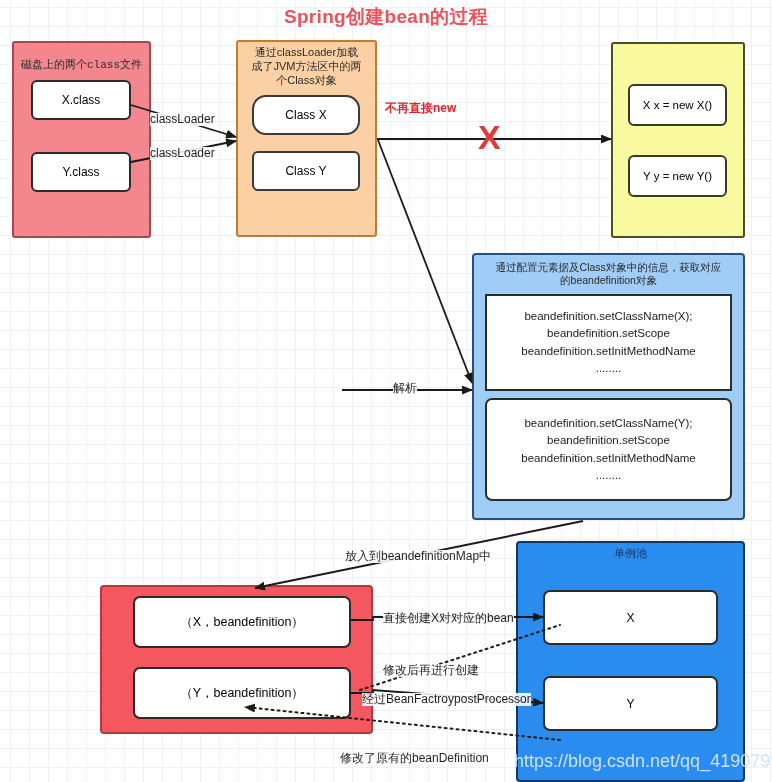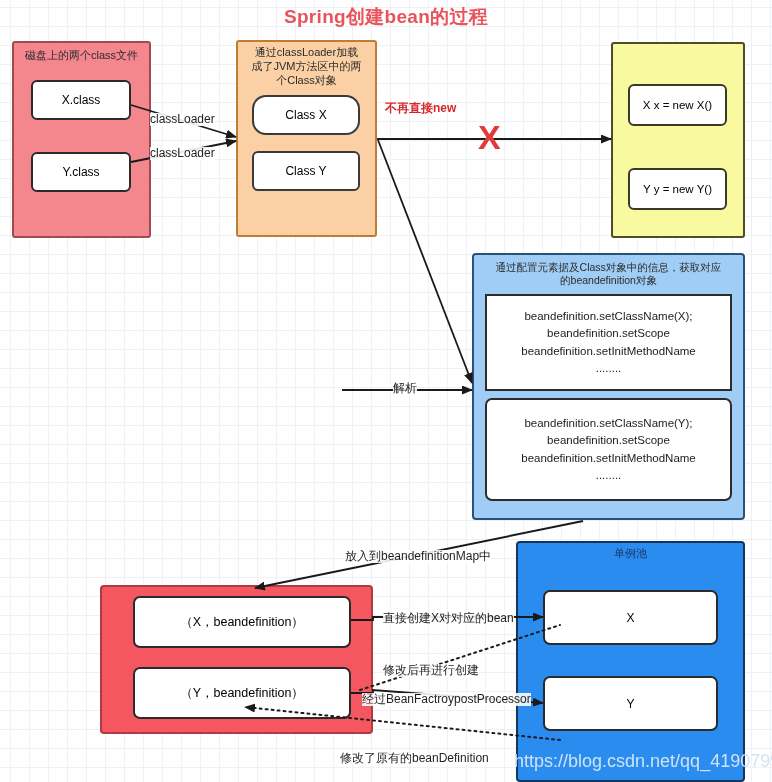--- a/index.html
+++ b/index.html
@@ -132,21 +132,21 @@
 
   <div class="wm" style="left:70px; top:175px;">zb</div>
   <div class="wm" style="left:115px; top:610px;">zb</div>
   <div class="wm" style="left:240px; top:690px;">zb</div>
   <div class="wm" style="left:645px; top:650px;">xinzb</div>
   <div class="wm" style="left:565px; top:470px;">q</div>
 
   <div id="page-title">Spring创建bean的过程</div>
 
   <div class="box" style="left:12px; top:41px; width:139px; height:197px; background:#f4868e; border:2px solid #a04a50; border-radius:3px;">
-    <div class="grp-title" style="top:6px;">磁盘上的两个class文件</div>
+    <div class="grp-title" style="top:16px;font-family:Liberation Mono, monospace;">磁盘上的两个class文件</div>
   </div>
   <div class="inner" style="left:31px; top:80px; width:100px; height:40px; border:2px solid #2b2b2b; border-radius:6px;">
     <span style="font-size:12px;">X.class</span>
   </div>
   <div class="inner" style="left:31px; top:152px; width:100px; height:40px; border:2px solid #2b2b2b; border-radius:6px;">
     <span style="font-size:12px;">Y.class</span>
   </div>
 
   <div class="box" style="left:236px; top:40px; width:141px; height:197px; background:#fad0a4; border:2px solid #c07c33; border-radius:3px;">
     <div class="grp-title" style="top:4px;">
@@ -160,21 +160,21 @@
   </div>
   <div class="inner" style="left:252px; top:151px; width:108px; height:40px; border:2px solid #3a3a3a; border-radius:6px;">
     <span style="font-size:12px;">Class Y</span>
   </div>
 
   <div class="box" style="left:611px; top:42px; width:134px; height:196px; background:#f9f9a0; border:2px solid #4d4d28; border-radius:3px;">
   </div>
   <div class="inner" style="left:628px; top:84px; width:99px; height:42px; border:2px solid #3a3a2a; border-radius:6px;">
     <span style="font-size:11.5px;">X x = new X()</span>
   </div>
-  <div class="inner" style="left:628px; top:168px; width:99px; height:42px; border:2px solid #3a3a2a; border-radius:6px;">
+  <div class="inner" style="left:628px; top:155px; width:99px; height:42px; border:2px solid #3a3a2a; border-radius:6px;">
     <span style="font-size:11.5px;">Y y = new Y()</span>
   </div>
 
   <div class="box" style="left:472px; top:253px; width:273px; height:267px; background:#9fcdf5; border:2px solid #2b4f7d; border-radius:4px;">
     <div class="grp-title" style="top:6px; font-size:10.5px;">
       <div>通过配置元素据及Class对象中的信息，获取对应</div>
       <div>的beandefinition对象</div>
     </div>
   </div>
   <div class="inner" style="left:485px; top:294px; width:247px; height:97px; border:2px solid #2b2b2b; border-radius:0; flex-direction:column;">

